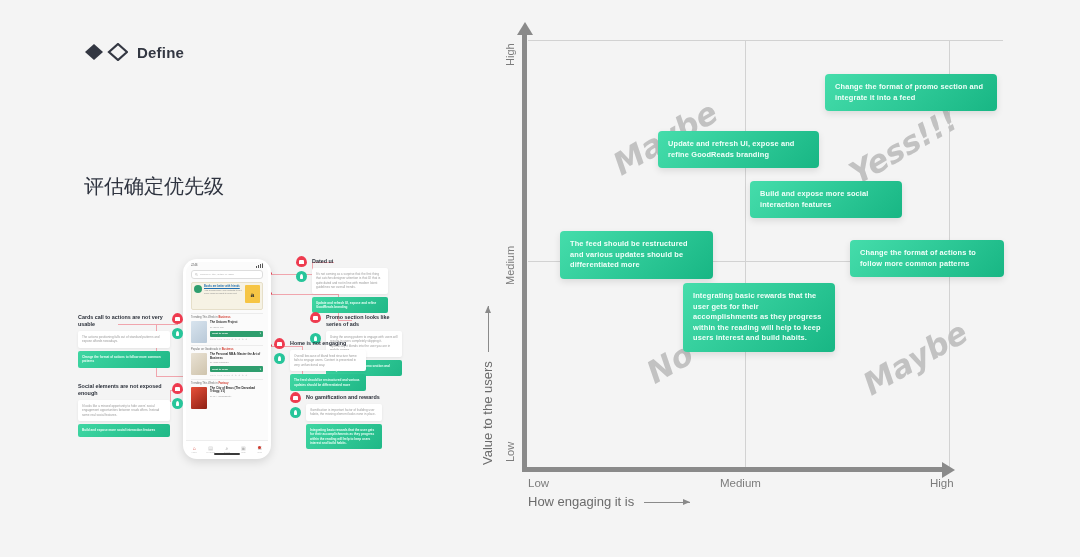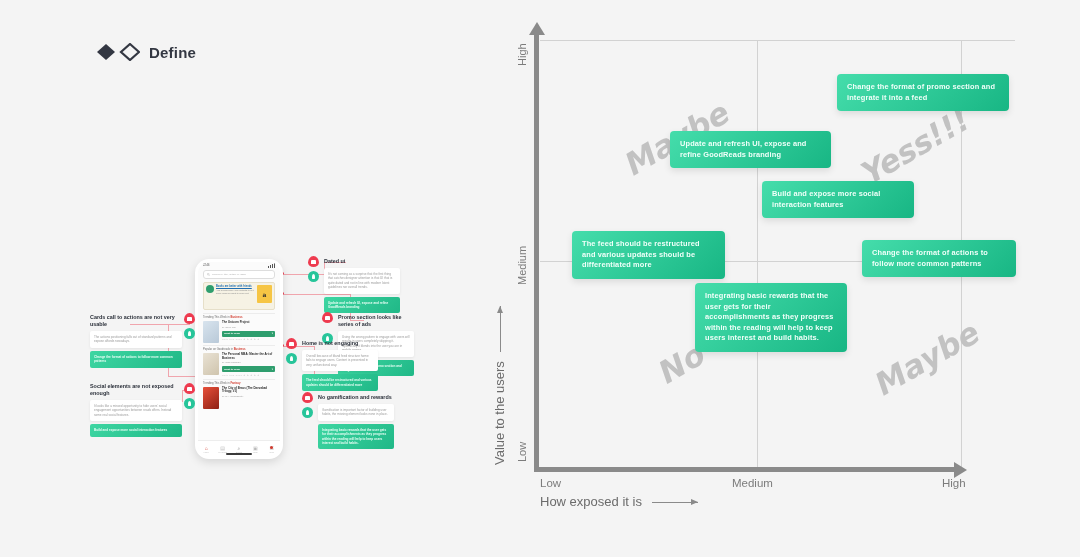--- a/index.html
+++ b/index.html
@@ -2,21 +2,21 @@
 <html><head>
 <meta charset="utf-8">
 <style>
   html,body{margin:0;padding:0;}
   body{
     width:1080px;height:557px;
     background:#f4f4f4;
     font-family:"Liberation Sans","DejaVu Sans",sans-serif;
     overflow:hidden;position:relative;
   }
-  .stage{position:absolute;inset:0;margin-left:12px;}
+  .stage{position:absolute;inset:0;}
 
   
   .left{position:absolute;left:0;top:0;width:470px;height:557px;}
 
   .brand{position:absolute;left:84px;top:43px;display:flex;align-items:center;gap:9px;}
   .brand-logo{width:44px;height:18px;display:block;}
   .brand-text{font-size:15px;font-weight:bold;color:#333742;letter-spacing:.2px;}
 
   .headline{position:absolute;left:84px;top:68px;width:330px;
     font-size:27px;line-height:35px;color:#5c6068;font-weight:400;letter-spacing:.1px;}
@@ -136,20 +136,21 @@
   <div class="left">
 
     <div class="brand">
       <svg class="brand-logo" viewBox="0 0 44 18">
         <path d="M10 1 L19 9 L10 17 L1 9 Z" fill="#333742"></path>
         <path d="M34 1 L43 9 L34 17 L25 9 Z" fill="none" stroke="#333742" stroke-width="2.2"></path>
       </svg>
       <span class="brand-text">Define</span>
     </div>
 
+    <div class="headline-cn">评估确定优先级</div>
 
     <div class="mock">
 
       <div class="conn" style="left:58px;top:74px;width:60px;height:26px;border-top-width:1px;border-left-width:1px;border-top-left-radius:0;border-bottom-left-radius:5px;border-left-width:0;border-top-width:1px;"></div>
       <div class="conn" style="left:58px;top:74px;width:38px;border-top-width:1px;"></div>
       <div class="conn" style="left:96px;top:74px;height:52px;border-left-width:1px;"></div>
       <div class="conn" style="left:96px;top:126px;width:33px;border-top-width:1px;"></div>
       <div class="conn" style="left:58px;top:152px;width:52px;border-top-width:1px;"></div>
       <div class="conn" style="left:110px;top:140px;height:12px;border-left-width:1px;"></div>
       <div class="conn" style="left:110px;top:140px;width:20px;border-top-width:1px;"></div>
@@ -401,17 +402,17 @@
     <div class="xtick" style="left:58px;top:477px;">Low</div>
     <div class="xtick" style="left:250px;top:477px;">Medium</div>
     <div class="xtick" style="left:460px;top:477px;">High</div>
 
     <div class="ylabel" style="left:10px;top:465px;">
       <span>Value to the users</span>
       <span class="arrow-in"></span>
     </div>
 
     <div class="xlabel" style="left:58px;top:494px;">
-      <span>How exposed it is</span>
+      <span>How engaging it is</span>
       <span class="arrow-in"></span>
     </div>
   </div>
 </div>
 
 </body></html>

